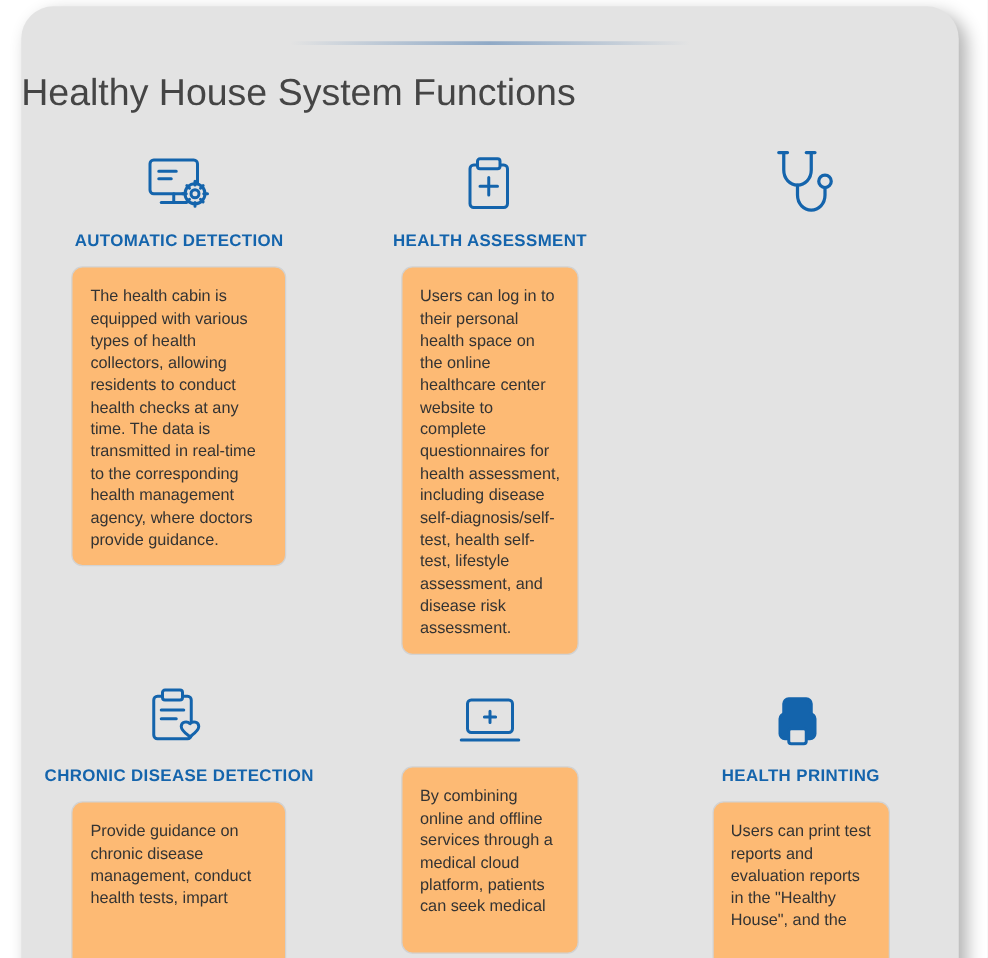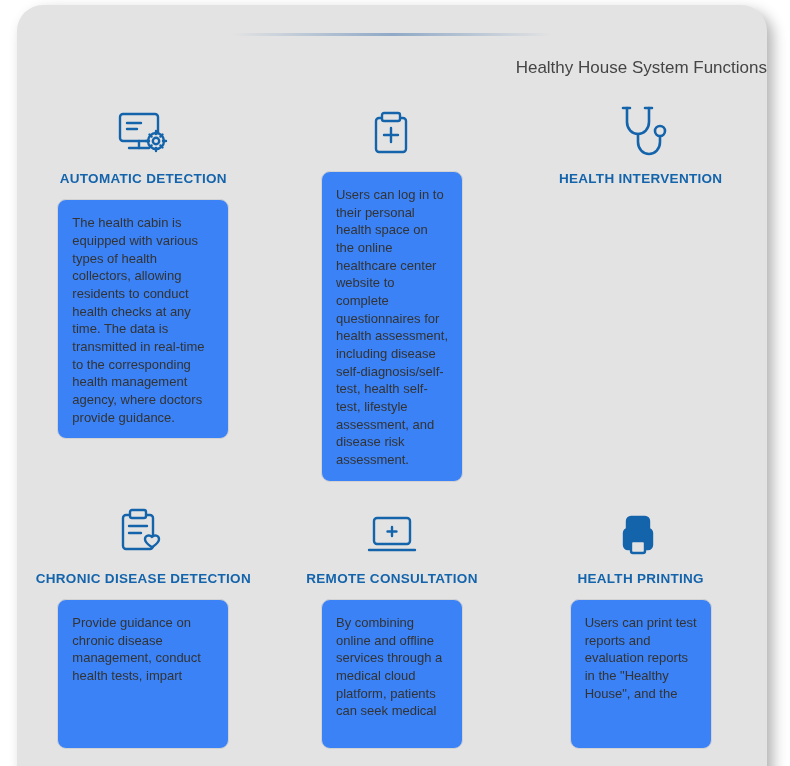--- a/index.html
+++ b/index.html
@@ -40,22 +40,22 @@
   }
   .divider {
     width: 320px;
     height: 3px;
     background: linear-gradient(to right, rgba(225,225,225,0), #8fa9c6, rgba(225,225,225,0));
     border-radius: 2px;
   }
   .subhead {
     margin: 0;
     padding: 22px 0 0 0;
-    text-align: right;
-    font-size: 17px;
+    text-align: left;
+    font-size: 30px;
     color: #454545;
     font-weight: normal;
   }
   .grid {
     margin-top: 22px;
     display: grid;
     grid-template-columns: repeat(3, 1fr);
     column-gap: 4px;
     padding: 0 4px;
   }
@@ -77,21 +77,21 @@
     font-weight: bold;
     color: #1464ac;
     letter-spacing: 0.3px;
     line-height: 1.35;
     min-height: 18px;
   }
   .card {
     margin-top: 11px;
     width: 172px;
     min-height: 218px;
-    background: #3b82f6;
+    background: #fdba74;
     border: 1px solid #d2d2d2;
     border-radius: 9px;
     padding: 14px 14px 12px 14px;
     font-size: 13px;
     line-height: 1.36;
     color: #333333;
   }
   .card.wide { width: 142px; }
   .row2 .card { min-height: 150px; }
   .row2 { margin-top: 18px; }
@@ -128,33 +128,33 @@
     </div>
 
     <div class="cell">
       <div class="icon-box">
         <svg width="46" height="50" viewBox="0 0 46 50" fill="none" stroke="#1464ac" stroke-width="2.4" stroke-linecap="round" stroke-linejoin="round">
           <rect x="7" y="8" width="30" height="34" rx="3"></rect>
           <rect x="13" y="3" width="18" height="8" rx="2" fill="#e3e3e3"></rect>
           <path d="M22 18v14M15 25h14"></path>
         </svg>
       </div>
+      <div class="cell-title">HEALTH ASSESSMENT</div>
       <div class="card wide">Users can log in to their personal health space on the online healthcare center website to complete questionnaires for health assessment, including disease self-diagnosis/self-test, health self-test, lifestyle assessment, and disease risk assessment.</div>
     </div>
 
     <div class="cell">
       <div class="icon-box">
         <svg width="54" height="56" viewBox="0 0 54 56" fill="none" stroke="#1464ac" stroke-width="2.6" stroke-linecap="round" stroke-linejoin="round">
           <path d="M13 4v14c0 7 5 12 11 12s11-5 11-12V4"></path>
           <path d="M9 4h7M31 4h7"></path>
           <path d="M24 30v8c0 7 5 12 11 12s11-5 11-12v-5"></path>
           <circle cx="46" cy="27" r="5"></circle>
         </svg>
       </div>
-      <div class="cell-title">HEALTH INTERVENTION</div>
     </div>
 
   </div>
 
   <div class="grid row2">
 
     <div class="cell">
       <div class="icon-box">
         <svg width="56" height="54" viewBox="0 0 56 54" fill="none" stroke="#1464ac" stroke-width="2.4" stroke-linecap="round" stroke-linejoin="round">
           <rect x="8" y="9" width="30" height="34" rx="3"></rect>
@@ -168,21 +168,20 @@
     </div>
 
     <div class="cell">
       <div class="icon-box">
         <svg width="54" height="48" viewBox="0 0 54 48" fill="none" stroke="#1464ac" stroke-width="2.4" stroke-linecap="round" stroke-linejoin="round">
           <rect x="9" y="6" width="36" height="26" rx="3"></rect>
           <path d="M4 38h46"></path>
           <path d="M27 15v9M22.5 19.5h9"></path>
         </svg>
       </div>
-      <div class="cell-title">REMOTE CONSULTATION</div>
       <div class="card wide">By combining online and offline services through a medical cloud platform, patients can seek medical</div>
     </div>
 
     <div class="cell">
       <div class="icon-box">
         <svg width="46" height="48" viewBox="0 0 46 48" fill="none" stroke="#1464ac" stroke-width="2.4" stroke-linecap="round" stroke-linejoin="round">
           <path d="M13 5h14a4 4 0 0 1 4 4v8H9V9a4 4 0 0 1 4-4z" fill="#1464ac" stroke="#1464ac"></path>
           <rect x="6" y="17" width="28" height="20" rx="4" fill="#1464ac" stroke="#1464ac"></rect>
           <rect x="13" y="29" width="14" height="12" rx="2" fill="#e3e3e3" stroke="#1464ac"></rect>
         </svg>

